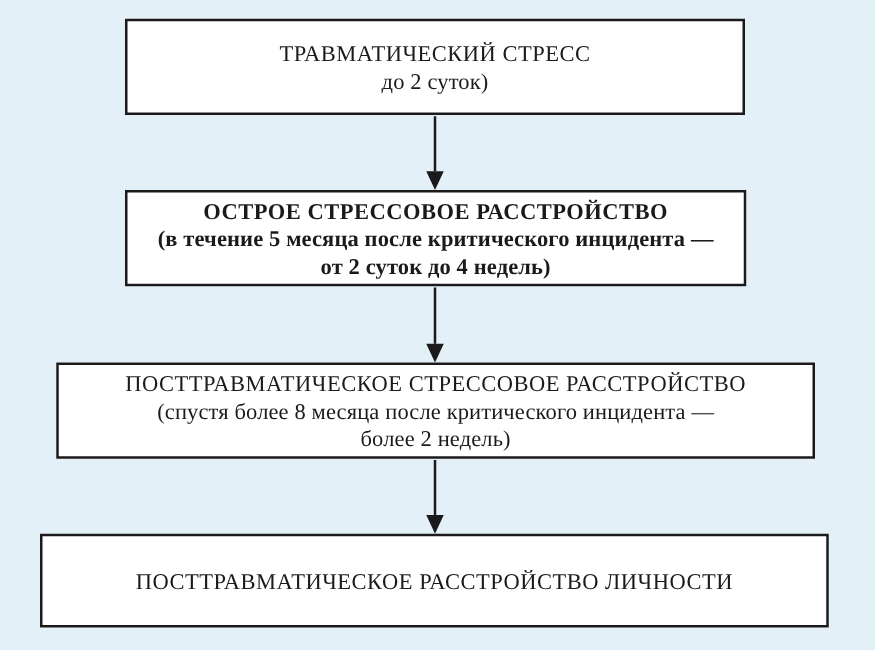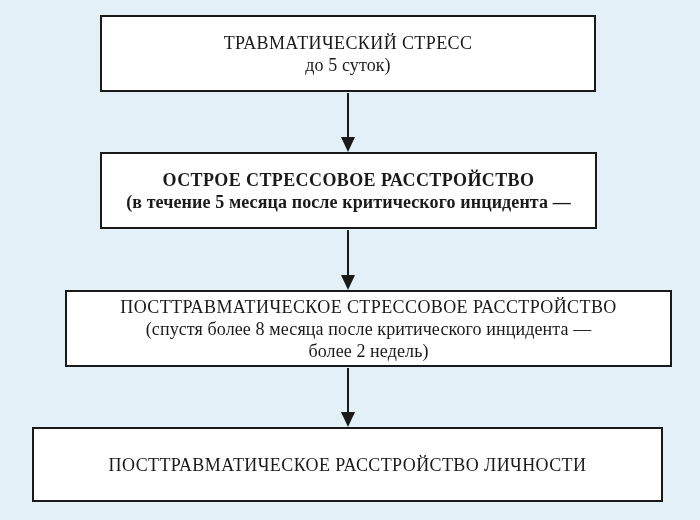--- a/index.html
+++ b/index.html
@@ -23,21 +23,21 @@
     align-items: center;
     text-align: center;
     font-size: 18px;
     line-height: 22px;
     padding: 2px 10px;
   }
   .box-title { letter-spacing: 0.4px; white-space: nowrap; }
   .box-sub   { letter-spacing: 0.1px; white-space: nowrap; }
   .box-1 { left: 100px; top: 15px;  width: 496px; height: 77px; }
   .box-2 { left: 100px; top: 152px; width: 497px; height: 77px; font-weight: bold; }
-  .box-3 { left: 45px;  top: 290px; width: 607px; height: 77px; margin-left: 20px; }
+  .box-3 { left: 45px;  top: 290px; width: 607px; height: 77px; }
   .box-4 { left: 32px;  top: 427px; width: 631px; height: 75px; }
   .arrow {
     position: absolute;
     width: 14px;
     display: flex;
     flex-direction: column;
     align-items: center;
   }
   .arrow-line { width: 2px; background: #1a1a1a; flex: 1; }
   .arrow-head {
@@ -50,31 +50,32 @@
   .arrow-2 { left: 341px; top: 230px; height: 60px; }
   .arrow-3 { left: 341px; top: 368px; height: 59px; }
 </style>
 </head>
 <body>
 
 <div class="canvas">
 
   <div class="flow-box box-1">
     <div class="box-title">ТРАВМАТИЧЕСКИЙ СТРЕСС</div>
-    <div class="box-sub">до 5 суток)</div>
+    <div class="box-sub">до 2 суток)</div>
   </div>
 
   <div class="arrow arrow-1">
     <div class="arrow-line"></div>
     <div class="arrow-head"></div>
   </div>
 
   <div class="flow-box box-2">
     <div class="box-title">ОСТРОЕ СТРЕССОВОЕ РАССТРОЙСТВО</div>
     <div class="box-sub">(в течение 5 месяца после критического инцидента —</div>
+    <div class="box-sub">от 2 суток до 4 недель)</div>
   </div>
 
   <div class="arrow arrow-2">
     <div class="arrow-line"></div>
     <div class="arrow-head"></div>
   </div>
 
   <div class="flow-box box-3">
     <div class="box-title">ПОСТТРАВМАТИЧЕСКОЕ СТРЕССОВОЕ РАССТРОЙСТВО</div>
     <div class="box-sub">(спустя более 8 месяца после критического инцидента —</div>

